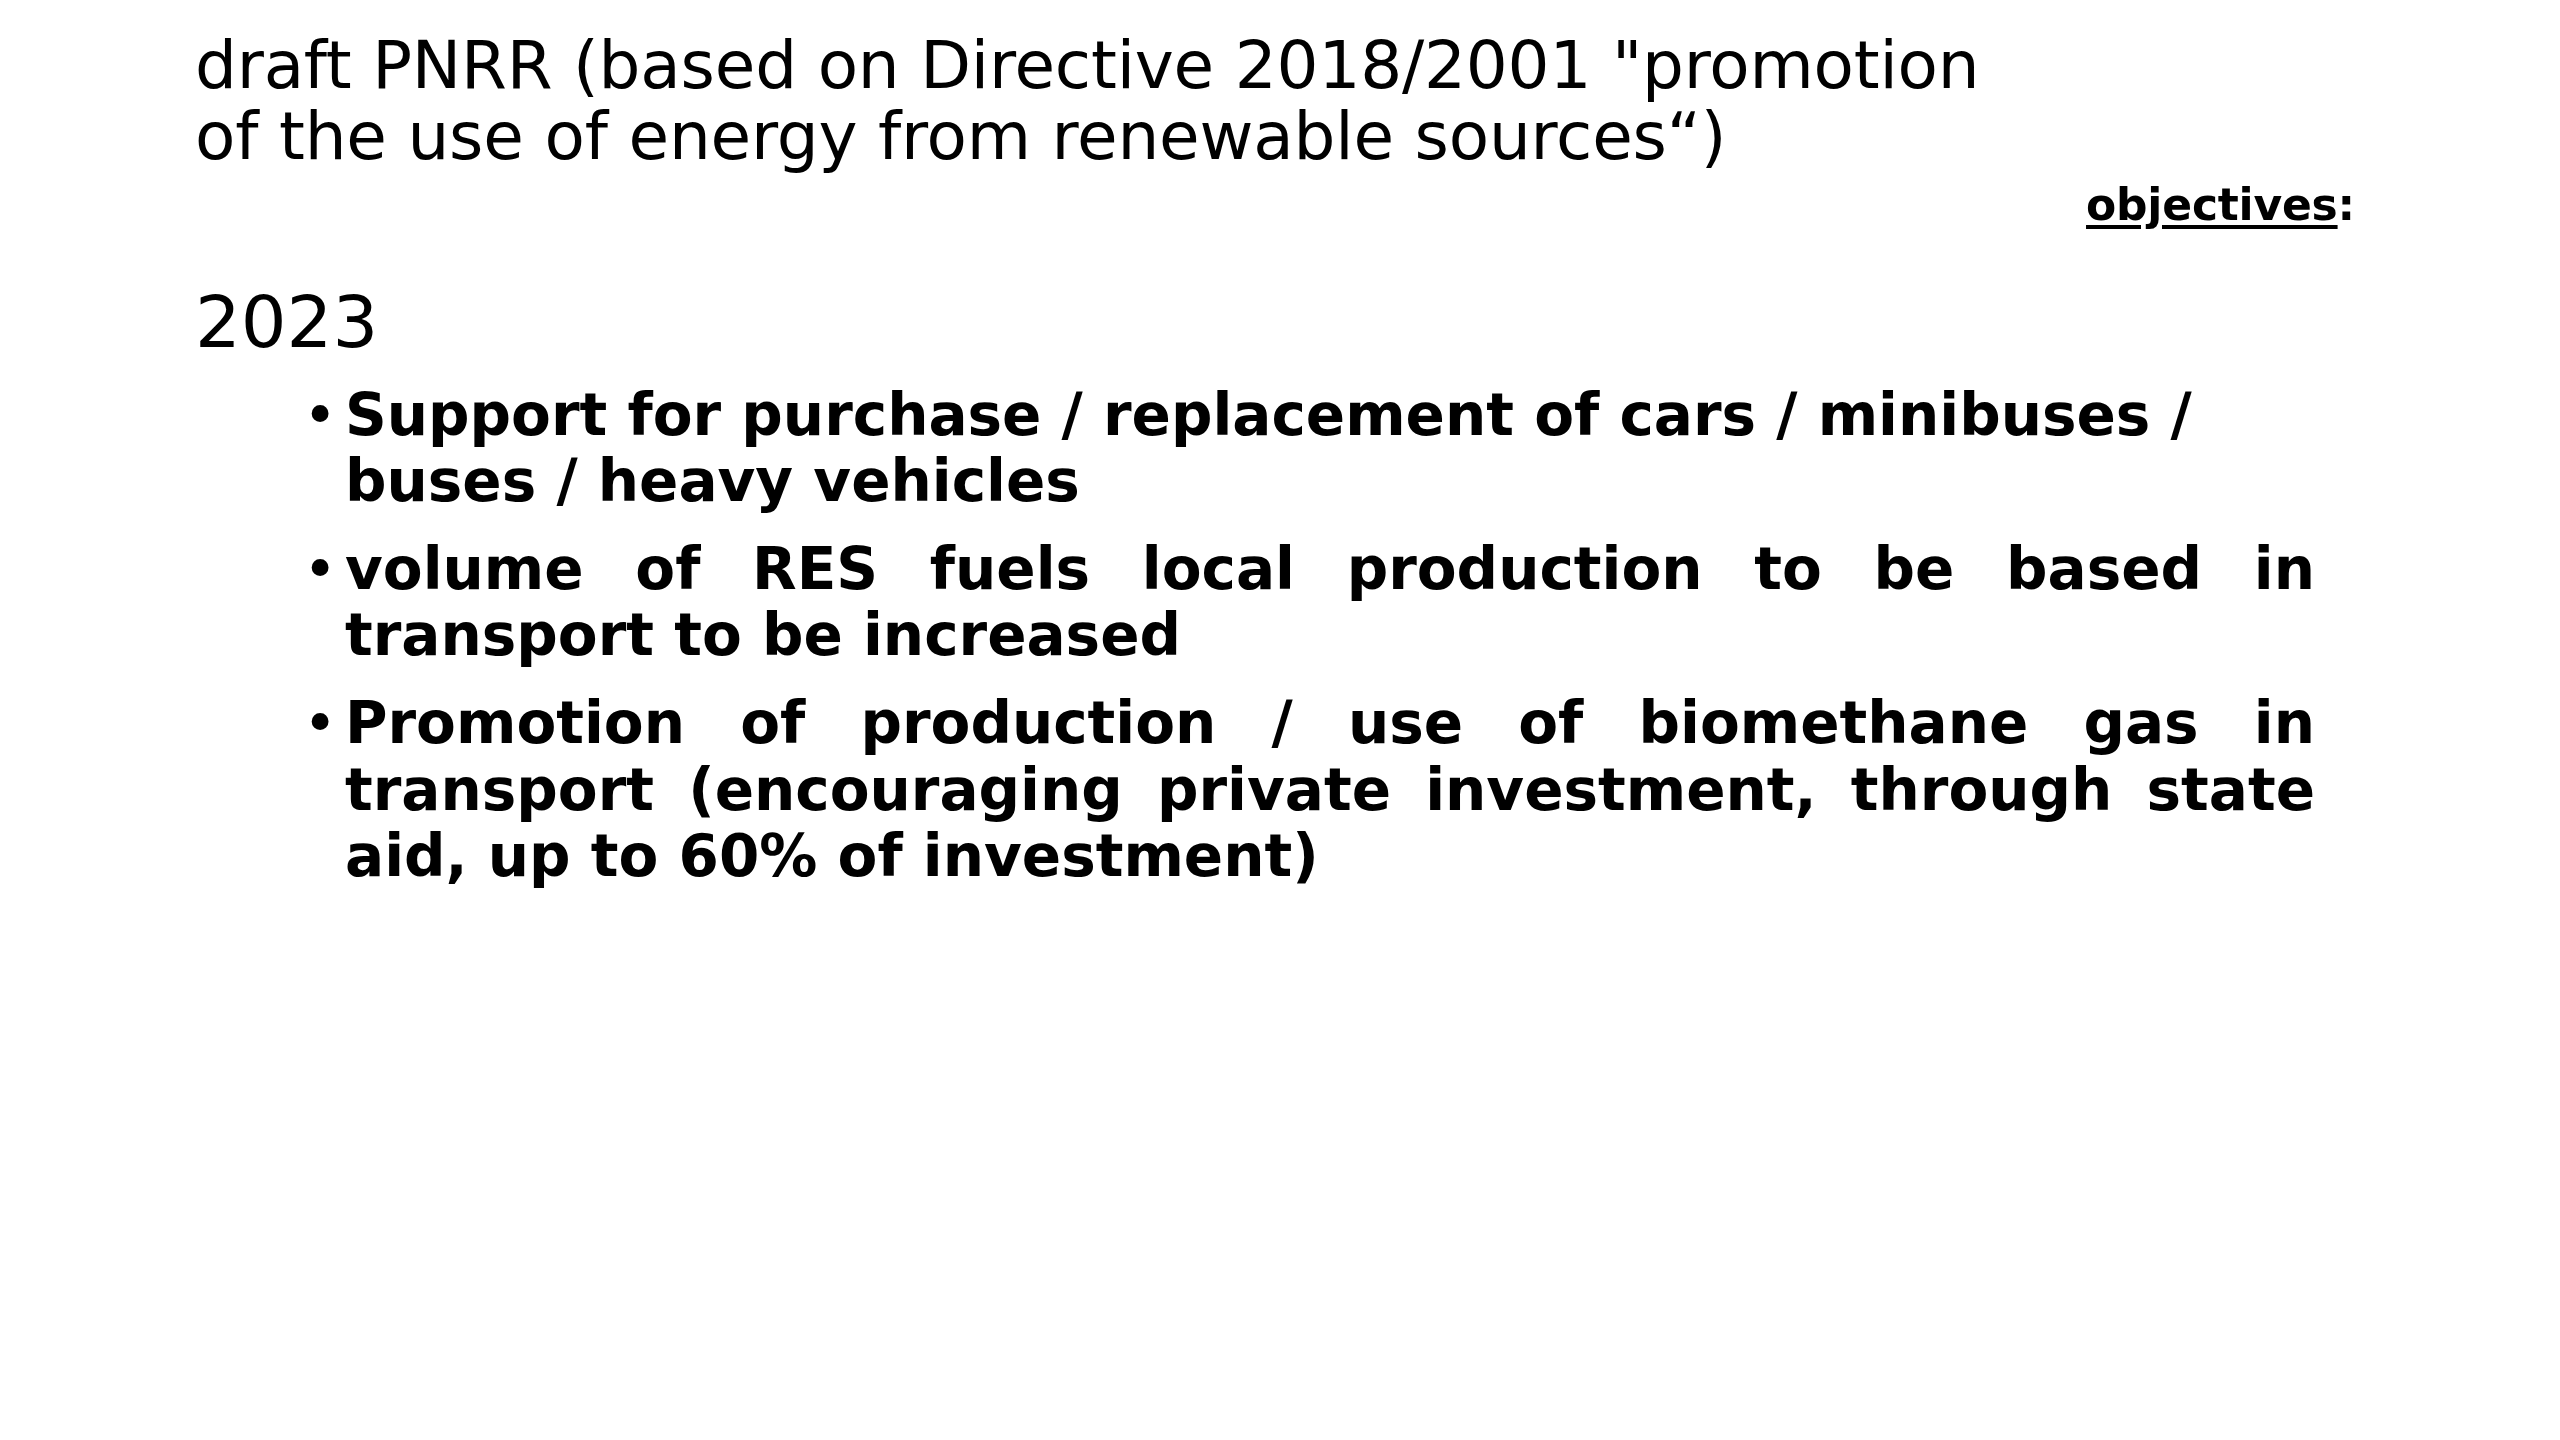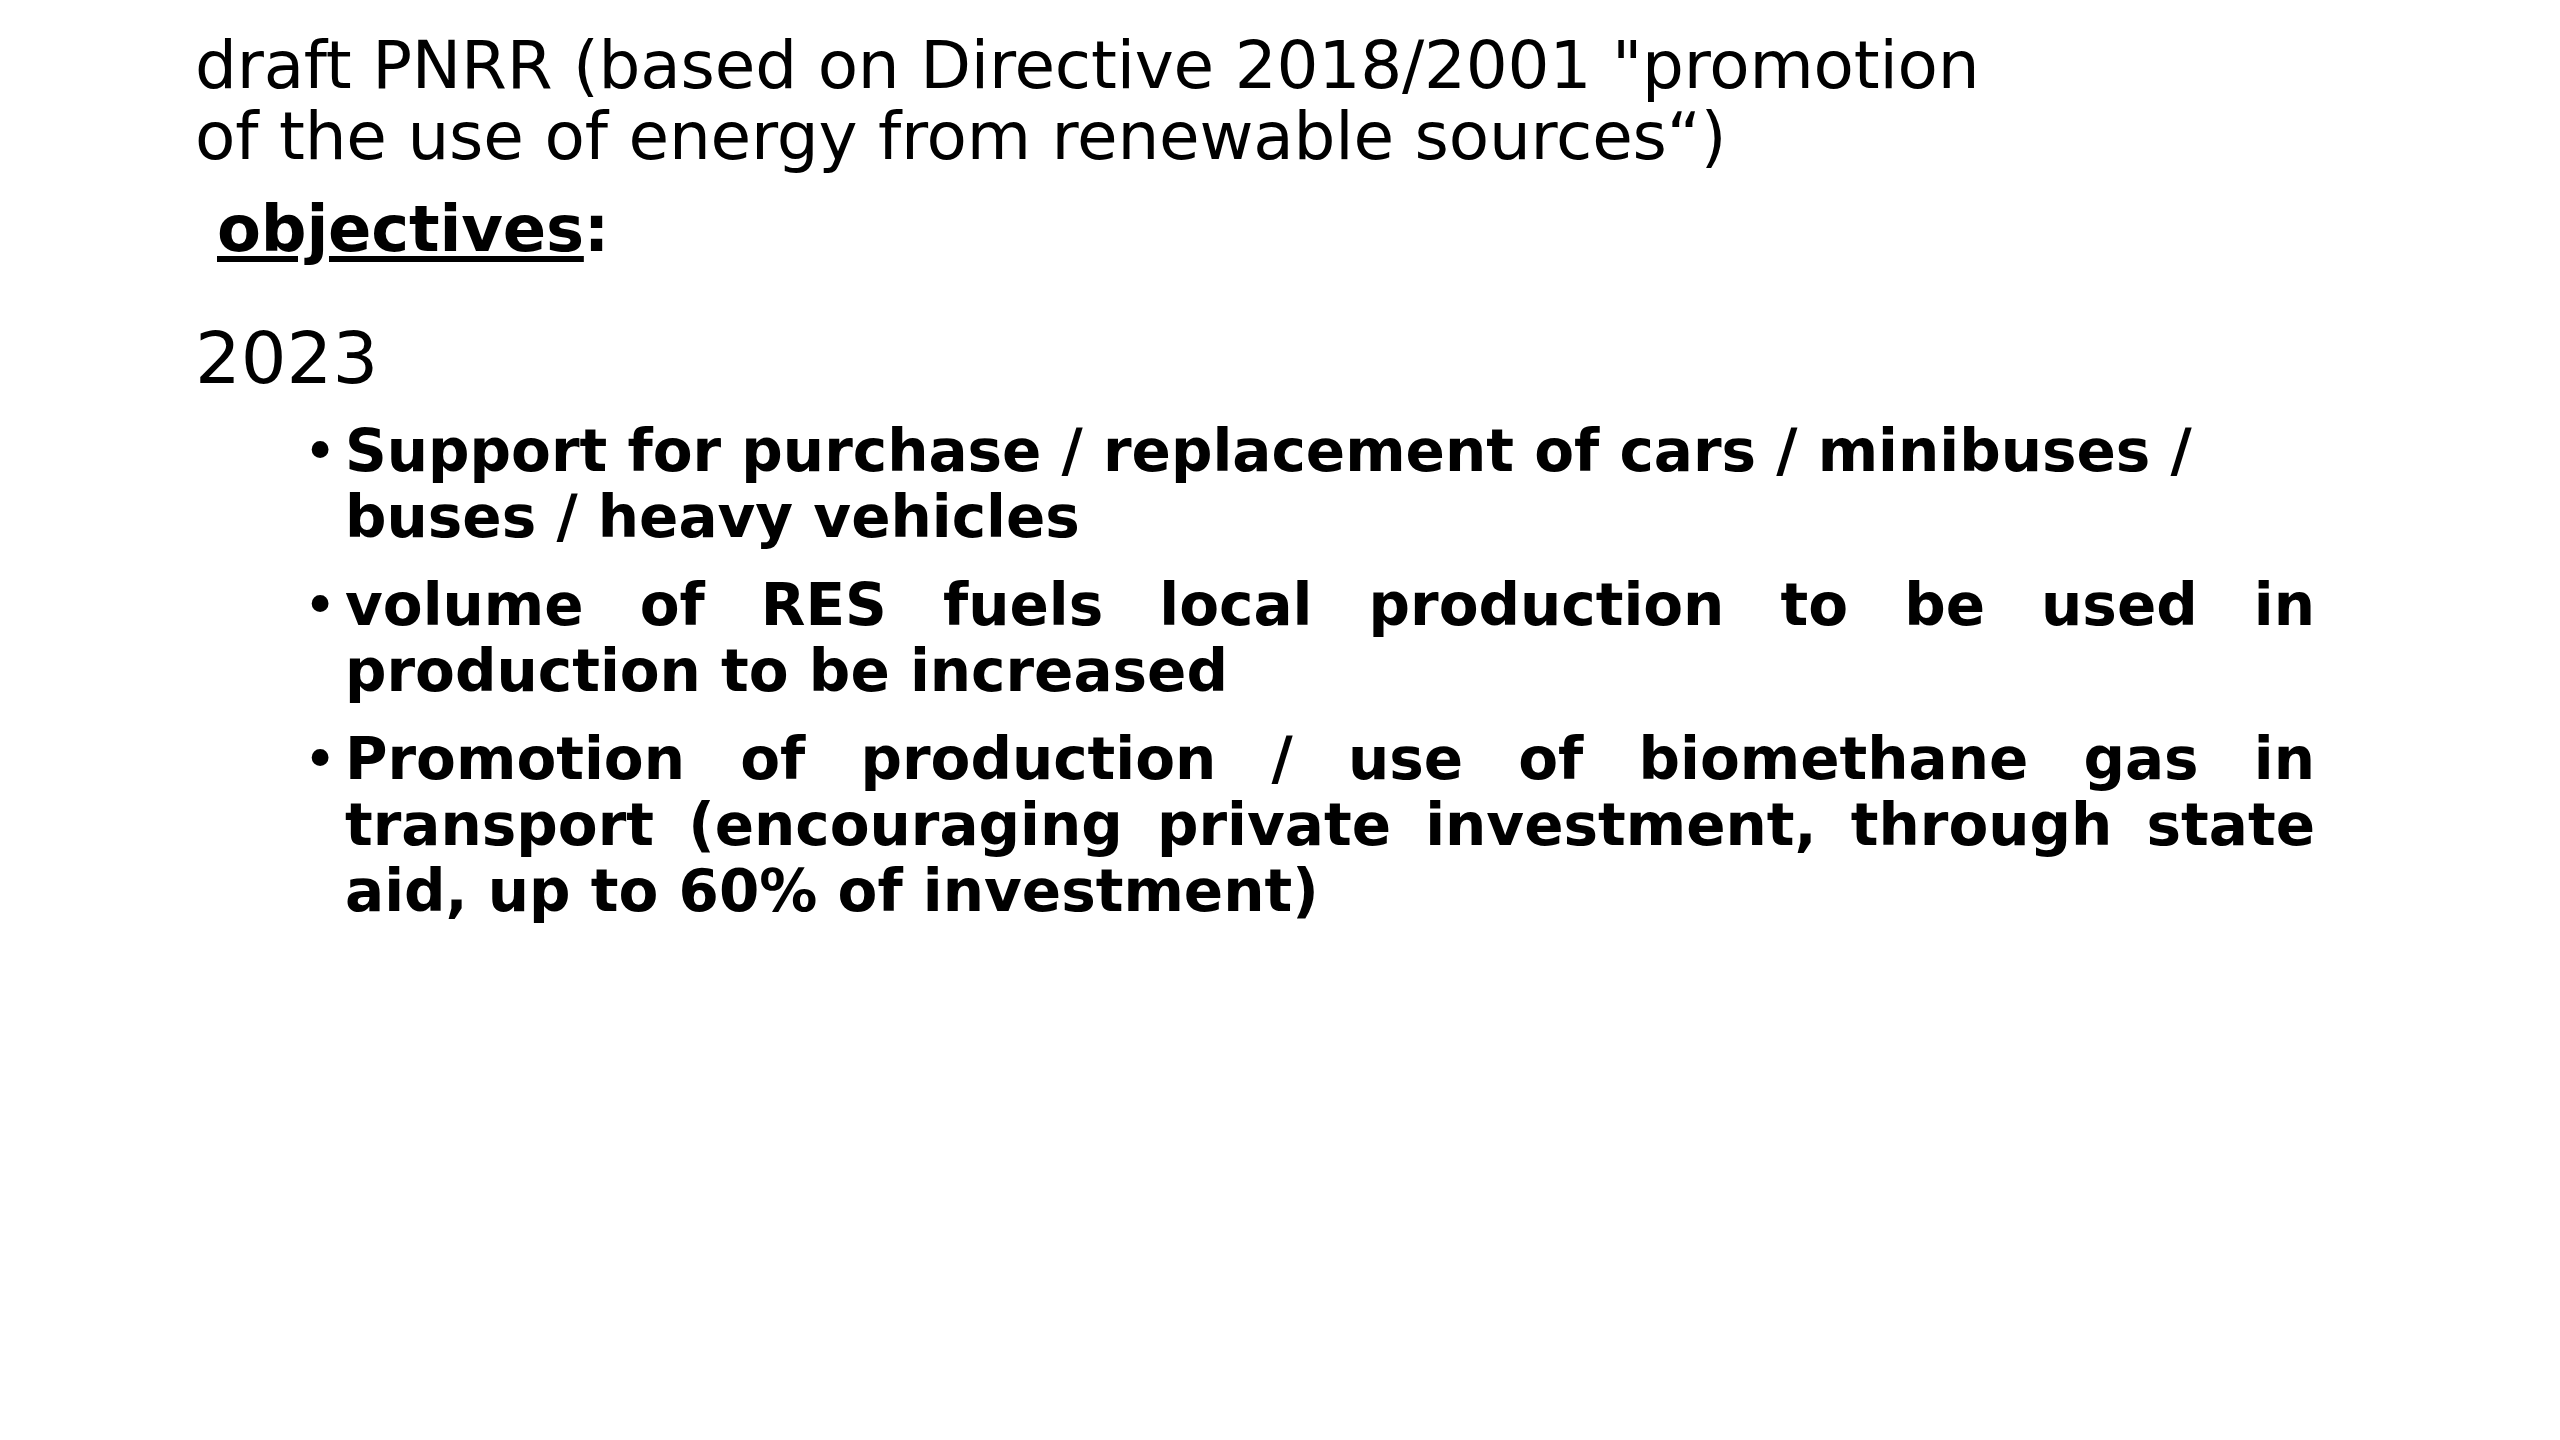--- a/index.html
+++ b/index.html
@@ -27,24 +27,25 @@
     font-weight: 400;
     letter-spacing: -0.2px;
     max-width: 2160px;
   }
   .title-line {
     display: block;
     white-space: nowrap;
   }
   .objectives-line {
     display: block;
-    margin-top: 22px;
+    margin-top: 8px;
     padding-left: 22px;
-    font-size: 64px;
+    font-size: 44px;
     font-weight: 600;
+    text-align: right;
   }
   .objectives-word {
     text-decoration: underline;
     text-underline-offset: 5px;
   }
   .year {
     margin-top: 58px;
     font-size: 72px;
     font-weight: 400;
     line-height: 1;
@@ -95,21 +96,21 @@
 
   <div class="year">2023</div>
 
   <ul class="bullets">
     <li class="bullet nojustify">
       <span class="dot">•</span>
       <span class="txt">Support for purchase / replacement of cars / minibuses / buses / heavy vehicles</span>
     </li>
     <li class="bullet">
       <span class="dot">•</span>
-      <span class="txt">volume of RES fuels local production to be used in production to be increased</span>
+      <span class="txt">volume of RES fuels local production to be based in transport to be increased</span>
     </li>
     <li class="bullet">
       <span class="dot">•</span>
       <span class="txt">Promotion of production / use of biomethane gas in transport (encouraging private investment, through state aid, up to 60% of investment)</span>
     </li>
   </ul>
 
 </div>
 
 </body></html>

